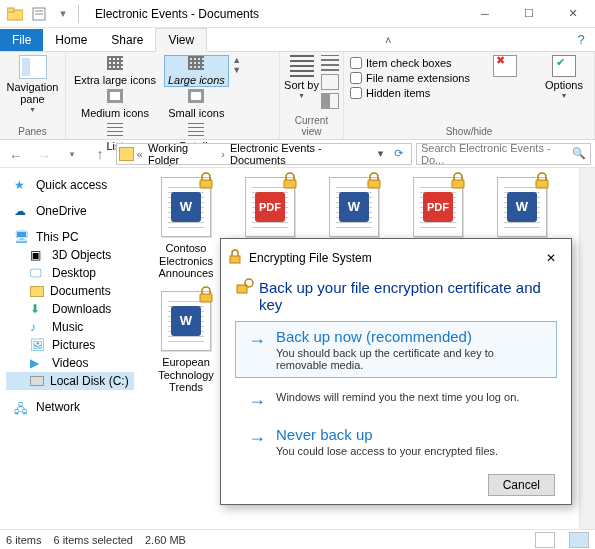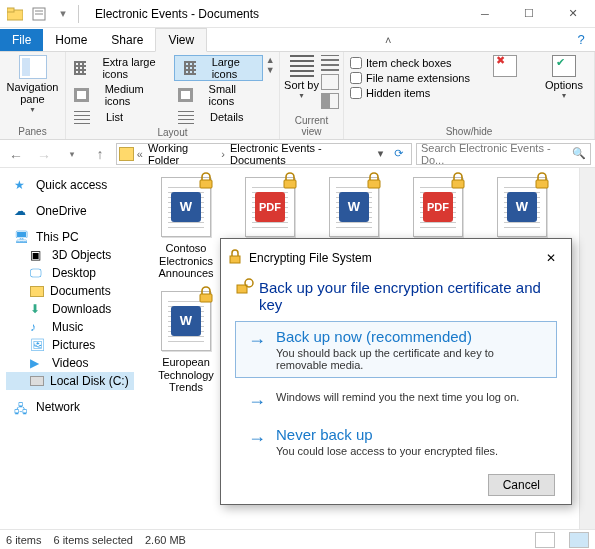--- a/index.html
+++ b/index.html
@@ -22,22 +22,22 @@
 
   
   .ribbon { background:#f5f5f5; border-bottom:1px solid #dadada; display:flex; height:88px; }
   .group { border-right:1px solid #e5e5e5; display:flex; flex-direction:column; padding:3px 4px 0 4px; }
   .group-label { text-align:center; font-size:10px; color:#666; padding:2px 0; }
   .group-body { flex:1; display:flex; align-items:flex-start; }
   .navpane-btn { display:flex; flex-direction:column; align-items:center; width:58px; font-size:11px; text-align:center; }
   .navpane-btn .ic { width:28px; height:24px; border:1px solid #a8c6e4; background:#fff; margin-bottom:2px; position:relative;}
   .navpane-btn .ic::after{content:"";position:absolute;left:2px;top:2px;bottom:2px;width:8px;background:#cfe3f7;}
   .layout-list { display:flex; flex-direction:column; gap:1px; font-size:11px; }
-  .layout-item { display:flex; align-items:center; gap:16px; padding:1px 4px; }
-  .layout-item.selected { background:#cde6f7; border:1px solid #7bb2e0; padding:0 9px;}
+  .layout-item { display:flex; align-items:center; gap:4px; padding:1px 4px;flex-direction:column; }
+  .layout-item.selected { background:#cde6f7; border:1px solid #7bb2e0; padding:0 3px;font-style:italic;}
   .layout-item .ic { width:16px; height:14px; display:inline-block; }
   .ic-grid{background:repeating-linear-gradient(0deg,#777,#777 2px,transparent 2px,transparent 4px),repeating-linear-gradient(90deg,#777,#777 2px,transparent 2px,transparent 4px);}
   .ic-medium{background:#fff;border:1px solid #999; box-shadow:inset 0 0 0 2px #999;}
   .ic-lines{background:repeating-linear-gradient(0deg,#777,#777 1px,transparent 1px,transparent 4px);}
   .sort-btn, .options-btn, .hidesel-btn { display:flex; flex-direction:column; align-items:center; width:36px; font-size:11px; text-align:center; }
   .sort-btn .ic, .options-btn .ic, .hidesel-btn .ic { width:24px; height:22px; margin-bottom:2px;}
   .sort-ic{background:repeating-linear-gradient(0deg,#666,#666 2px,transparent 2px,transparent 5px);}
   .opt-ic{border:1px solid #888; background:#fff; position:relative;}
   .opt-ic::after{content:"✔";position:absolute;left:3px;top:0;font-size:11px;color:#2a7;}
   .checks { display:flex; flex-direction:column; gap:3px; font-size:11px; padding:2px 2px 0 2px;}

